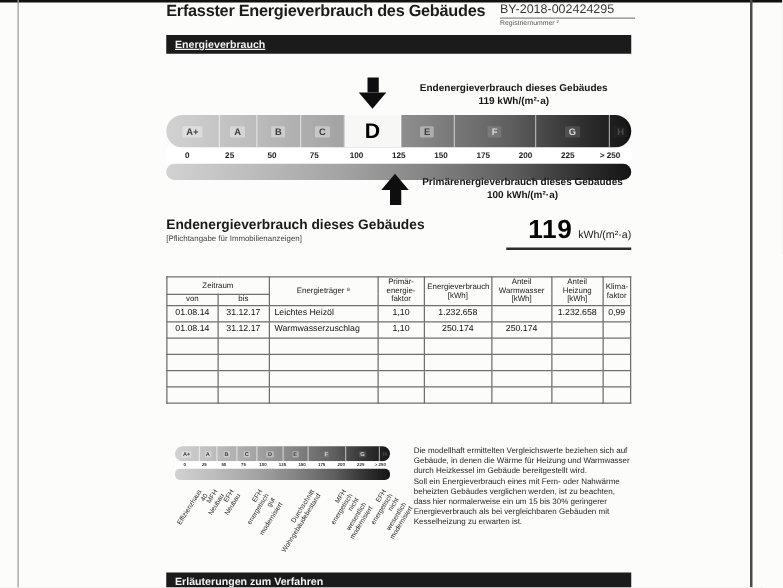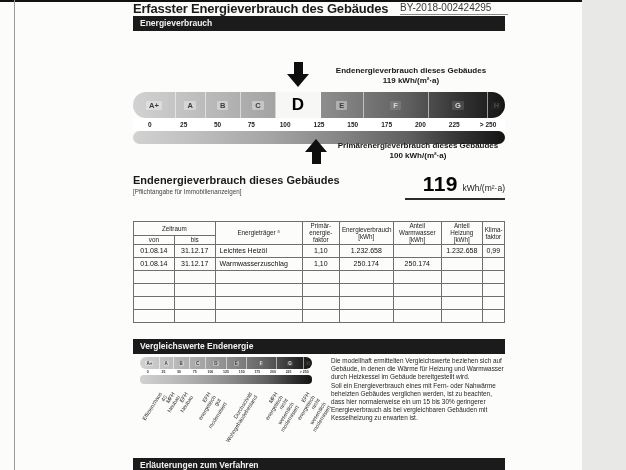--- a/index.html
+++ b/index.html
@@ -1,29 +1,29 @@
 <!DOCTYPE html>
 <html><head>
 <meta charset="utf-8">
 <style>
   html,body{margin:0;padding:0;}
   body{width:626px;height:470px;overflow:hidden;background:#e8e8e6;font-family:"Liberation Sans",sans-serif;}
-  .page{position:relative;width:582px;height:470px;background:#fcfcfa;overflow:hidden;color:#1d1d1d;}
+  .page{position:relative;width:626px;height:470px;background:#fcfcfa;overflow:hidden;color:#1d1d1d;}
   .topline{position:absolute;left:0;top:0;width:626px;height:2px;background:#111;}
   .vline-l{position:absolute;left:14px;top:0;width:1px;height:470px;background:#9a9a9a;}
   .vline-r{position:absolute;left:600px;top:0;width:2px;height:470px;background:#4a4a4a;}
 
   .doc-title{position:absolute;left:133px;top:1px;font-size:13px;font-weight:bold;color:#1c1c1c;letter-spacing:-0.2px;}
   .reg{position:absolute;left:400px;top:2px;width:108px;}
   .reg-num{font-size:10px;color:#3a3a3a;border-bottom:1px solid #888;padding-bottom:1px;}
   .reg-label{font-size:5.5px;color:#555;margin-top:1px;}
 
   .secbar{position:absolute;left:133px;width:372px;height:15px;background:#1b1b1b;color:#f2f2f2;
           font-size:8.5px;font-weight:bold;line-height:15px;padding-left:7px;box-sizing:border-box;}
-  .bar-energie{top:16px;}
+  .bar-energie{top:28px;text-decoration:underline;}
   .bar-verbrauch{top:206px;}
   .bar-vergleich{top:339px;}
   .bar-erlaeut{top:458px;height:14px;}
 
   
   .scale{position:absolute;left:133px;top:92px;width:372px;}
   .band{display:flex;width:372px;height:26px;border-radius:13px;overflow:hidden;
         background:linear-gradient(90deg,#d2d2d2 0%,#bdbdbd 18%,#a3a3a3 38%,#868686 55%,#5f5f5f 74%,#333 88%,#141414 100%);}
   .cell{position:relative;display:flex;align-items:center;justify-content:center;border-right:1px solid rgba(255,255,255,0.55);box-sizing:border-box;}
   .cell:last-child{border-right:none;}
@@ -253,21 +253,20 @@
           <td></td>
           <td></td>
           <td></td>
           <td></td>
           <td></td>
           <td></td>
     </tr>
   </tbody>
     </table>
 
-  <div class="secbar bar-vergleich">Vergleichswerte Endenergie</div>
 
   <div class="mini">
     <div class="band">
       <div class="cell" style="width:11.5%">
           <span class="cl">A+</span>
         </div>
       <div class="cell" style="width:8%">
           <span class="cl">A</span>
         </div>
       <div class="cell" style="width:9.5%">

